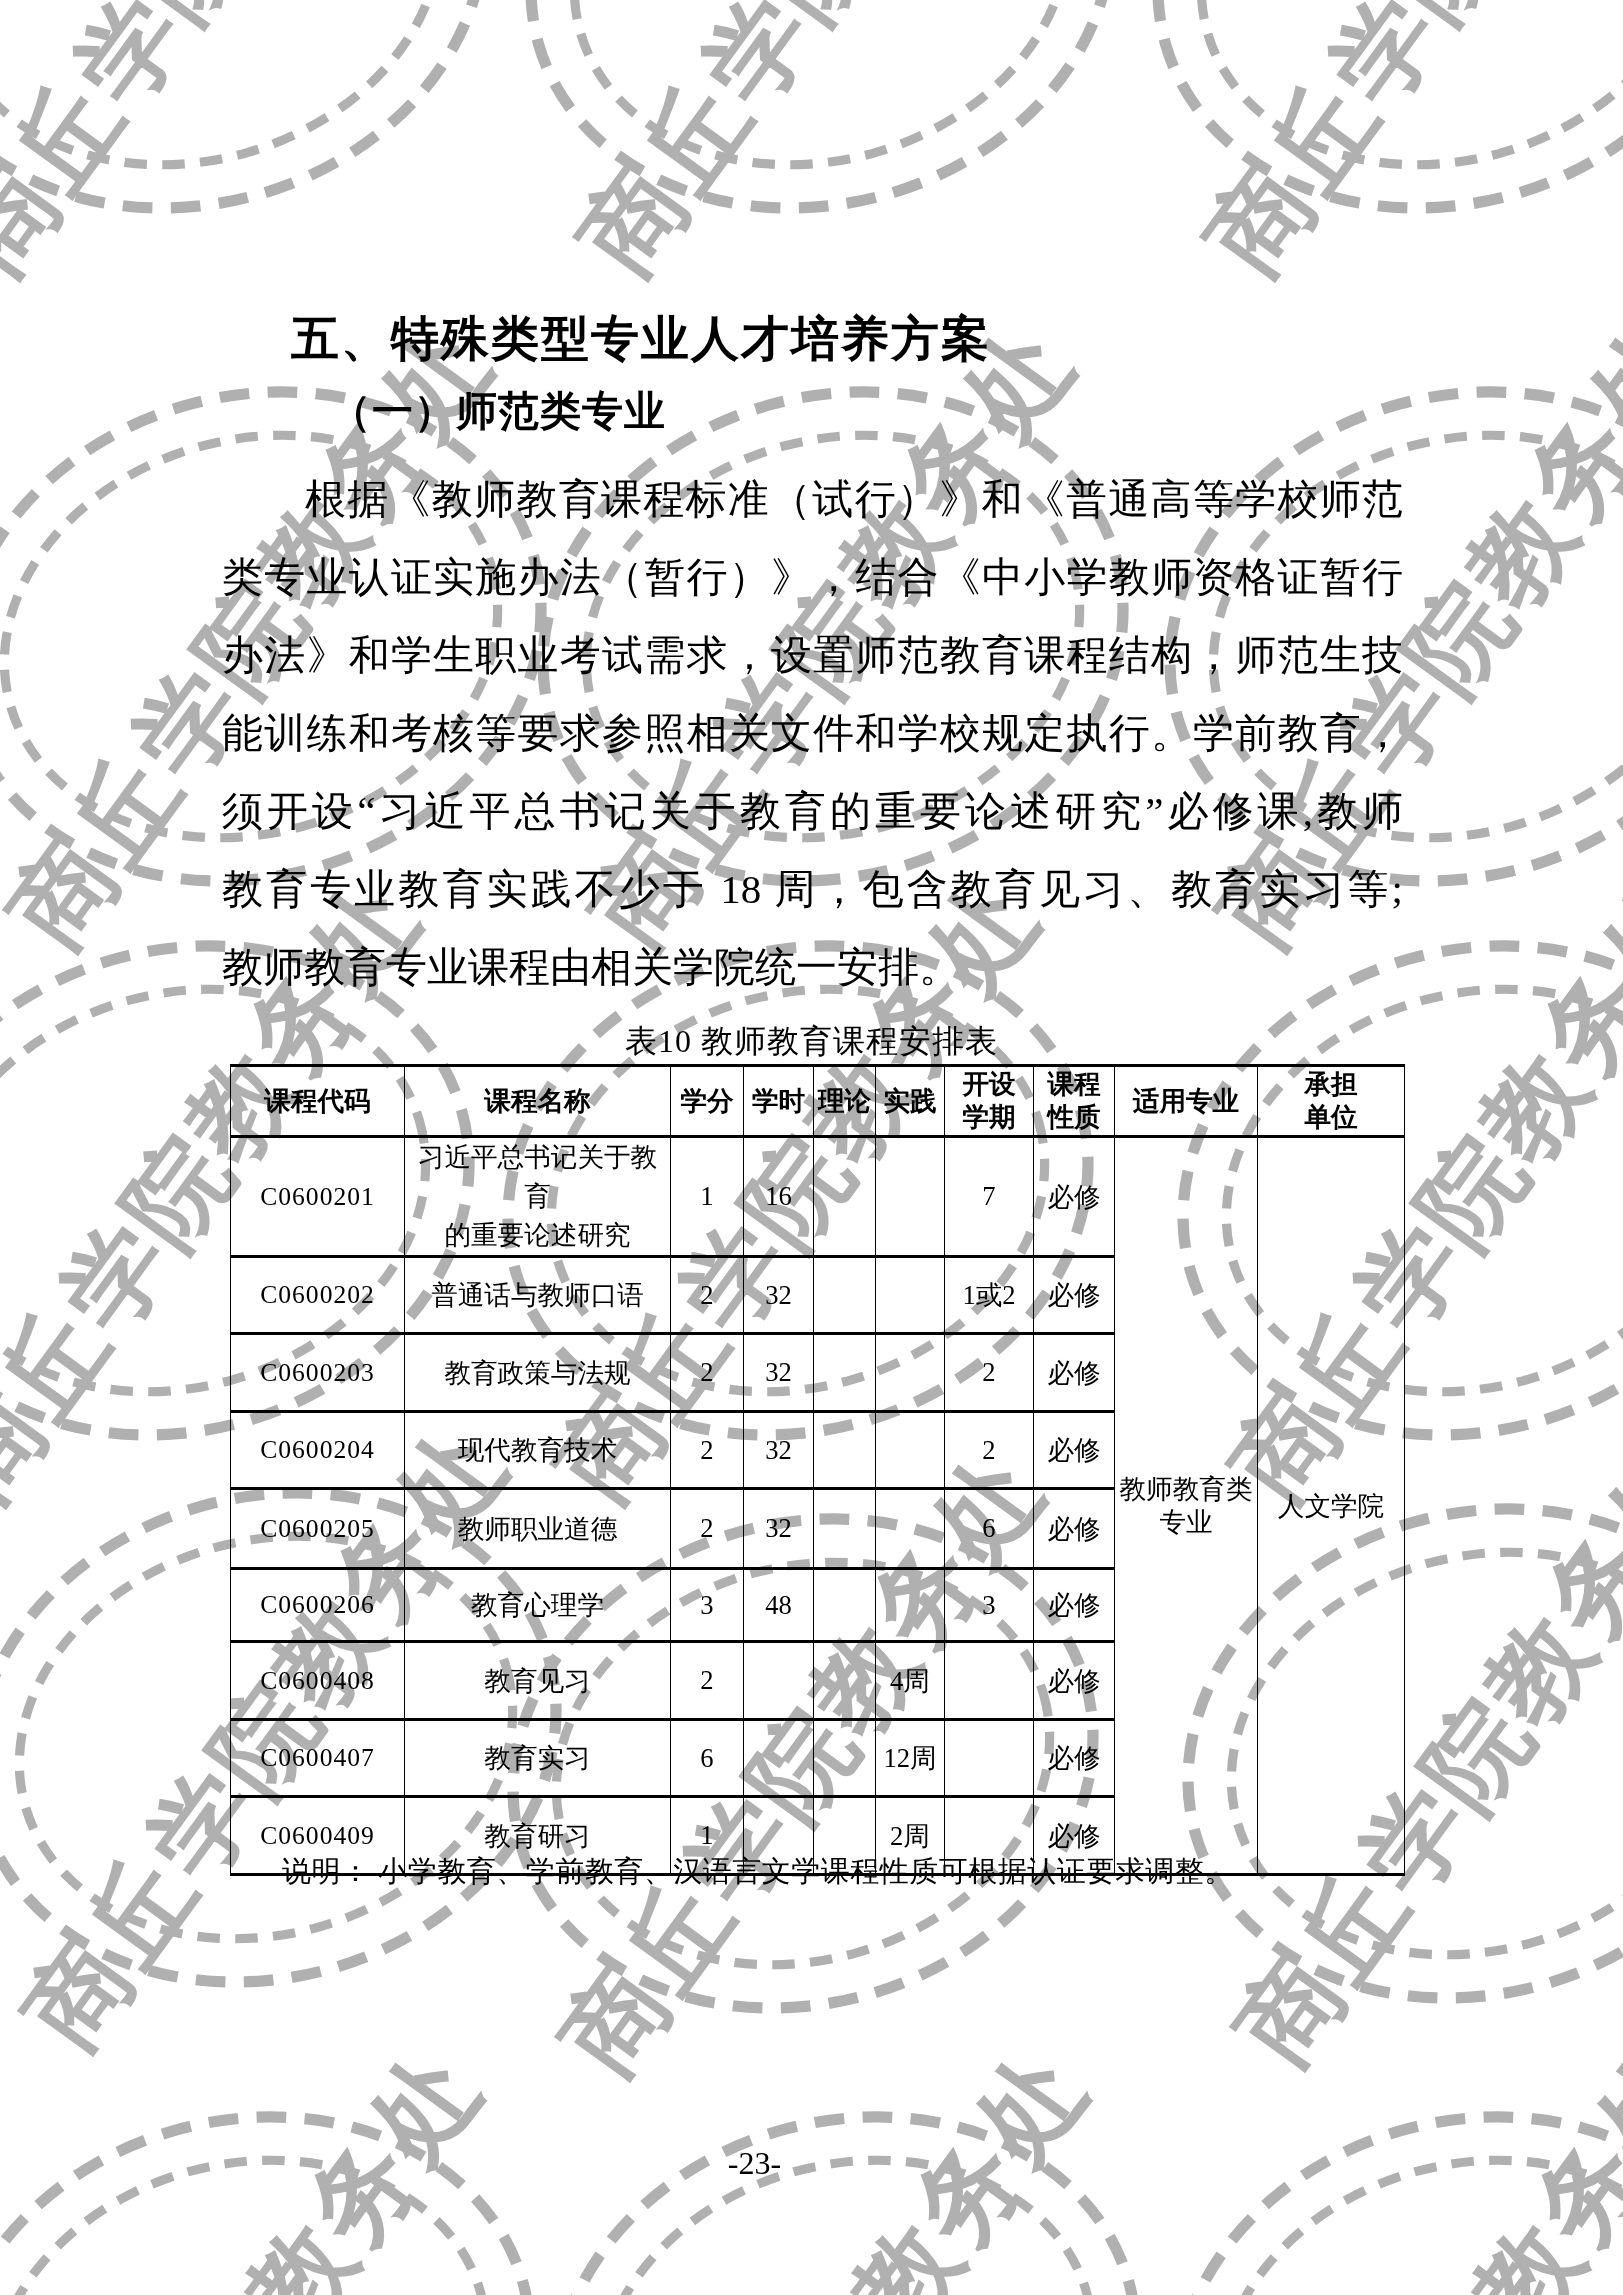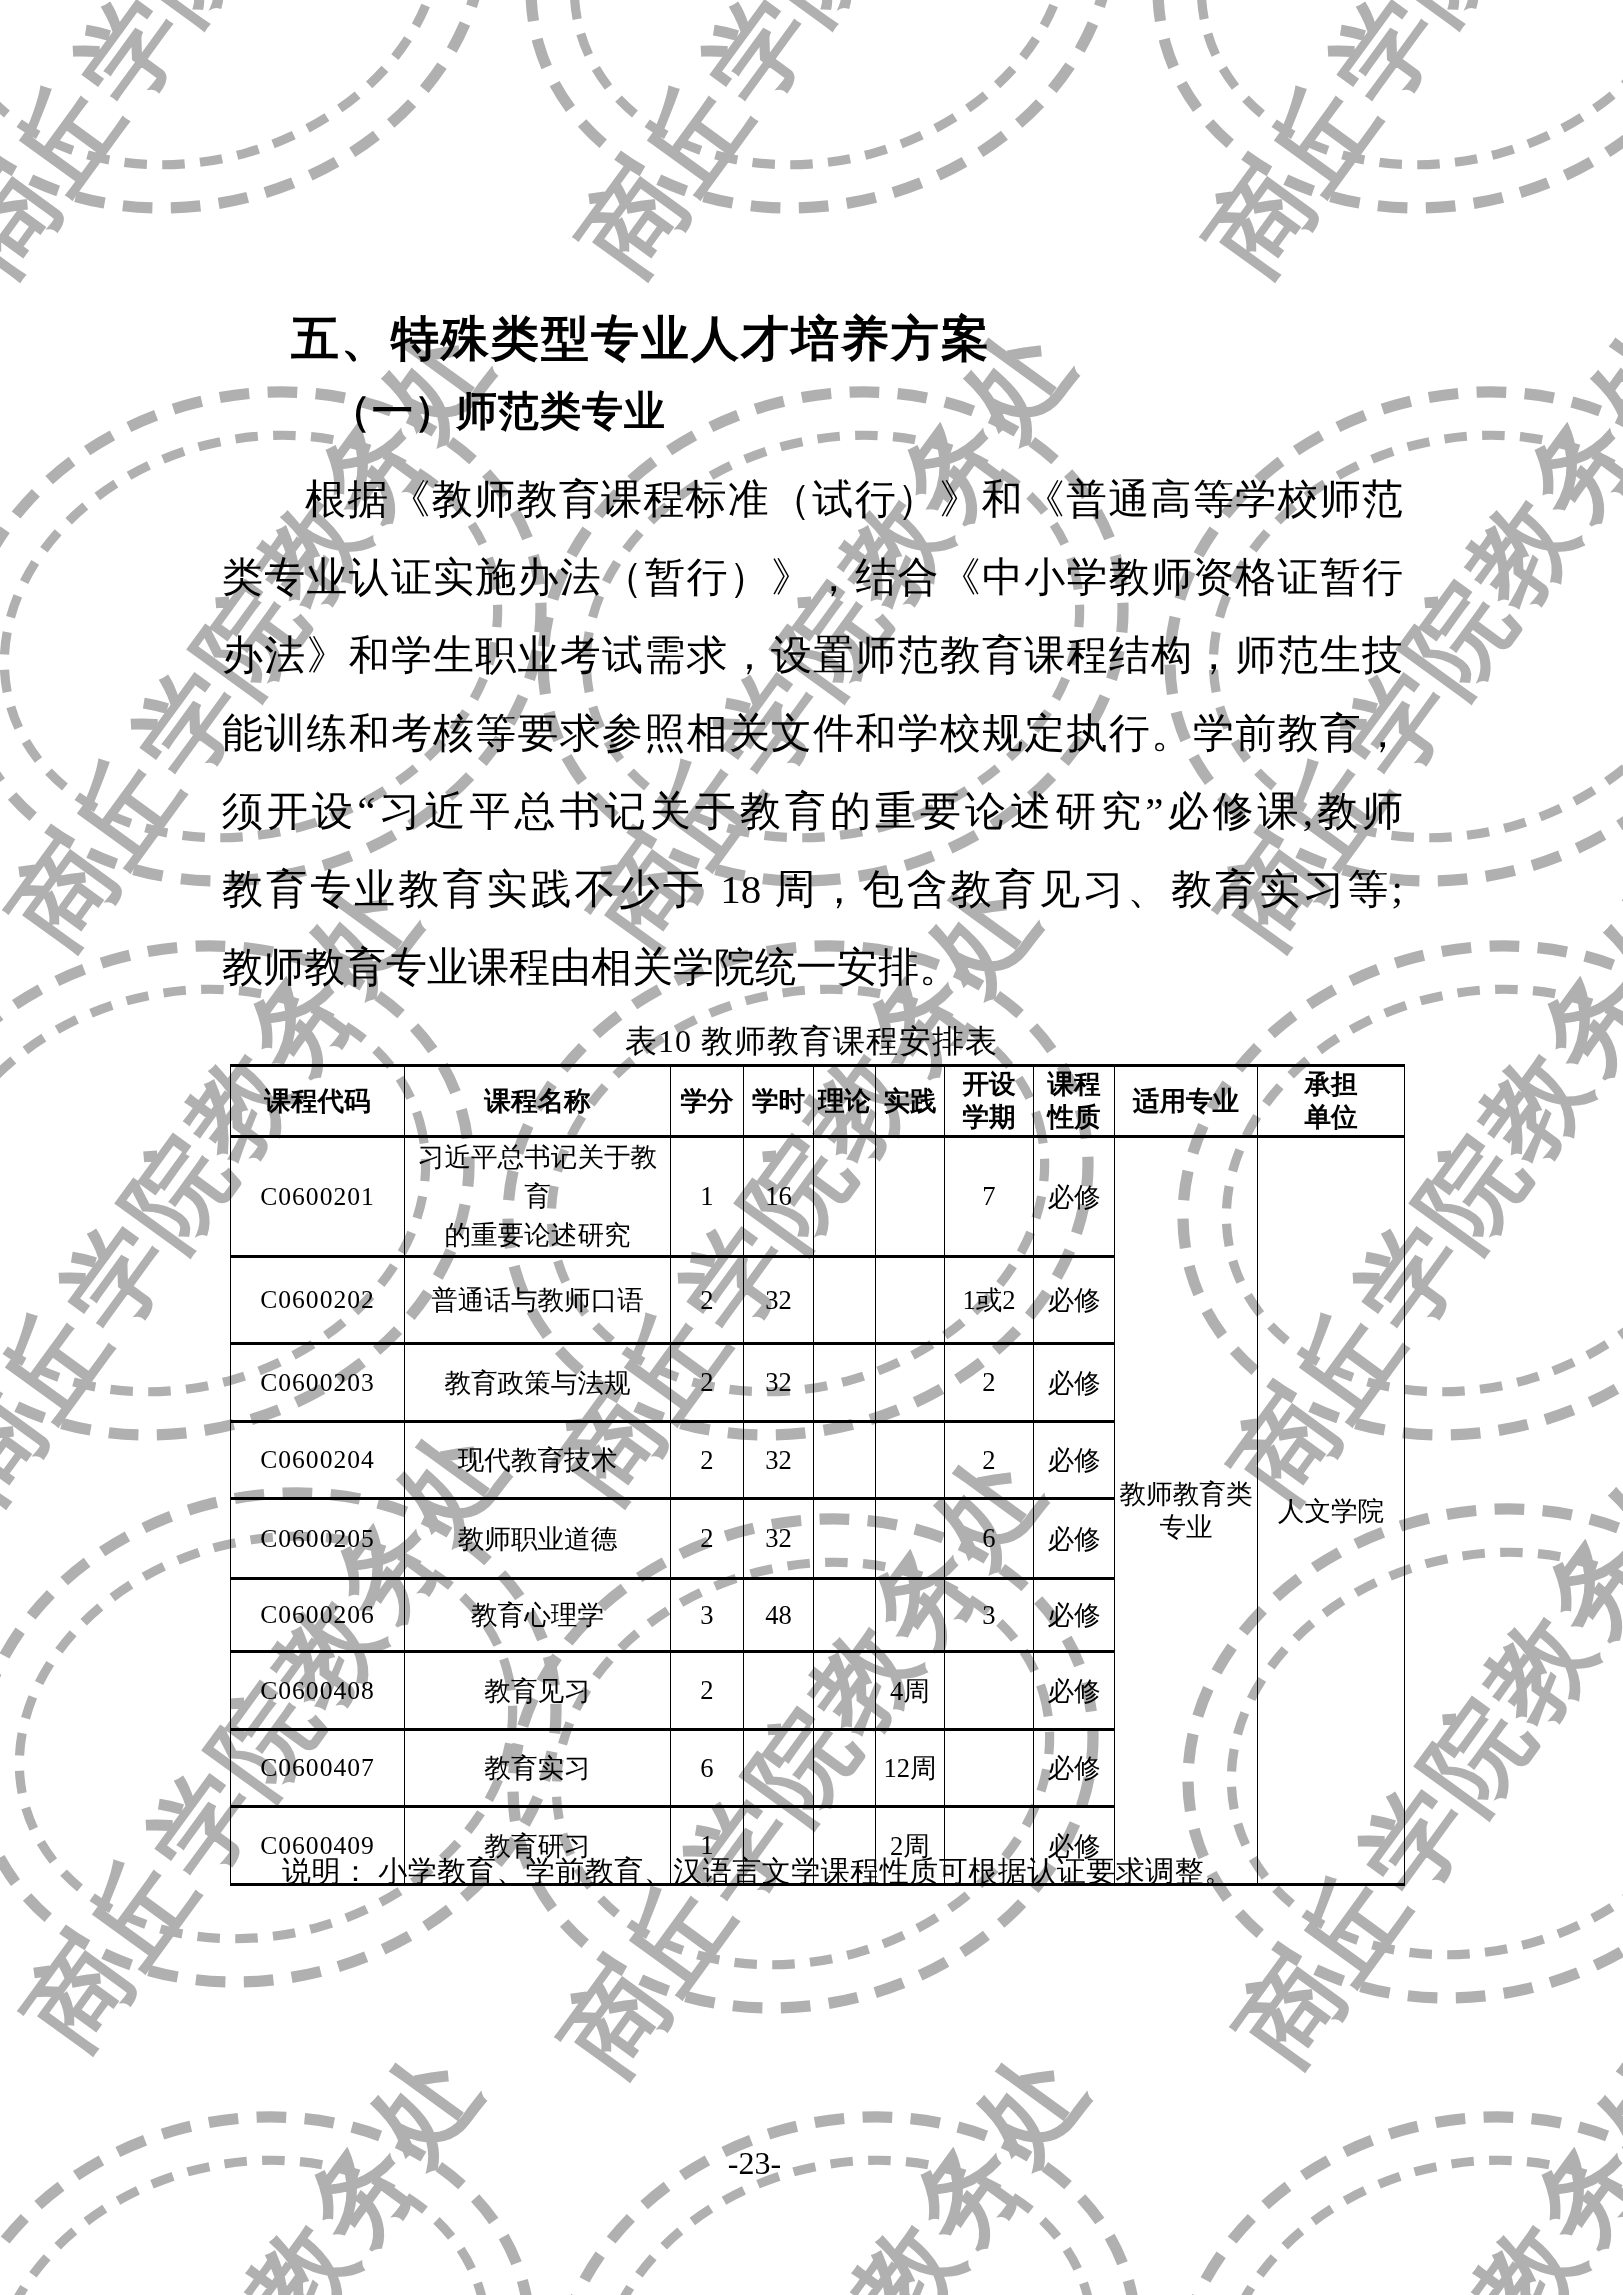--- a/index.html
+++ b/index.html
@@ -249,21 +249,21 @@
           <td>1</td>
           <td>16</td>
           <td></td>
           <td></td>
           <td>7</td>
           <td>必修</td>
           <td class="major-cell" rowspan="9">教师教育类
 专业</td>
           <td rowspan="9">人文学院</td>
         </tr>
-        <tr style="height:87px">
+        <tr style="height:77px">
           <td class="code-cell">C0600202</td>
           <td class="course-name">普通话与教师口语</td>
           <td>2</td>
           <td>32</td>
           <td></td>
           <td></td>
           <td>1或2</td>
           <td>必修</td>
         </tr>
         <tr style="height:78px">

